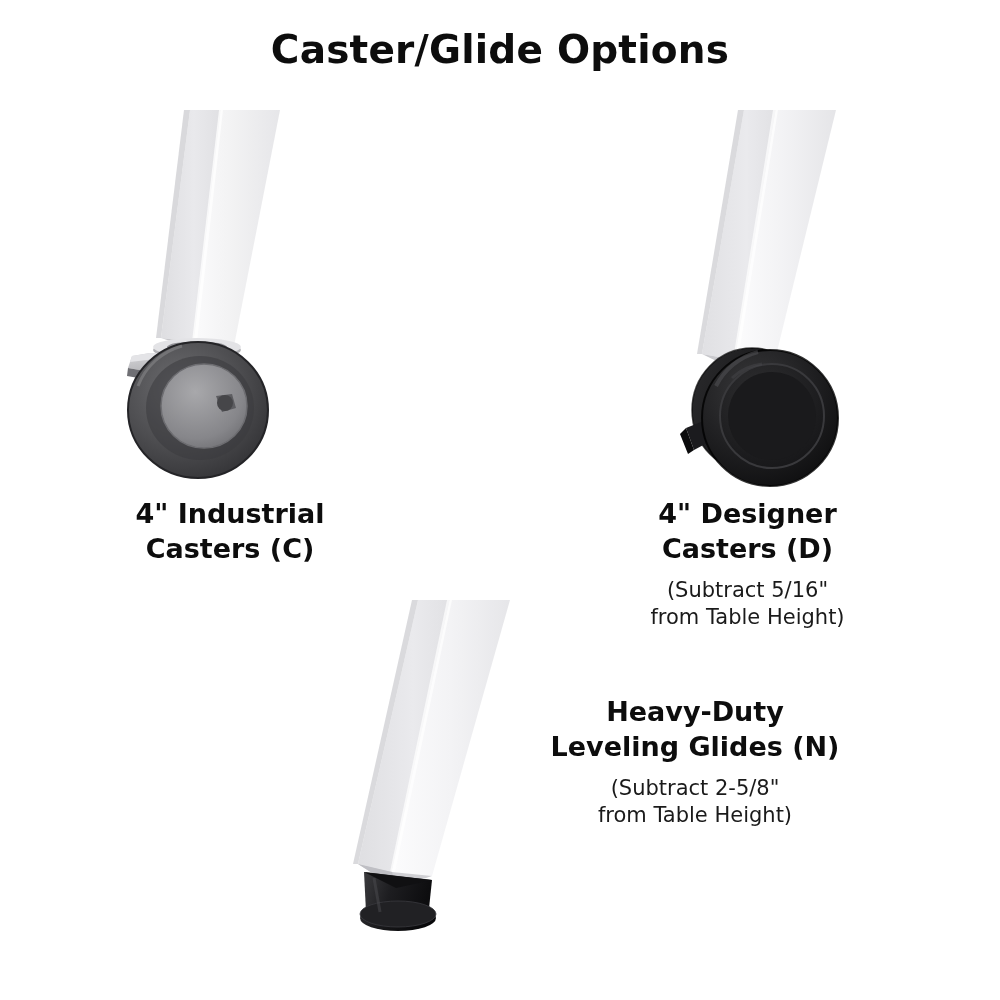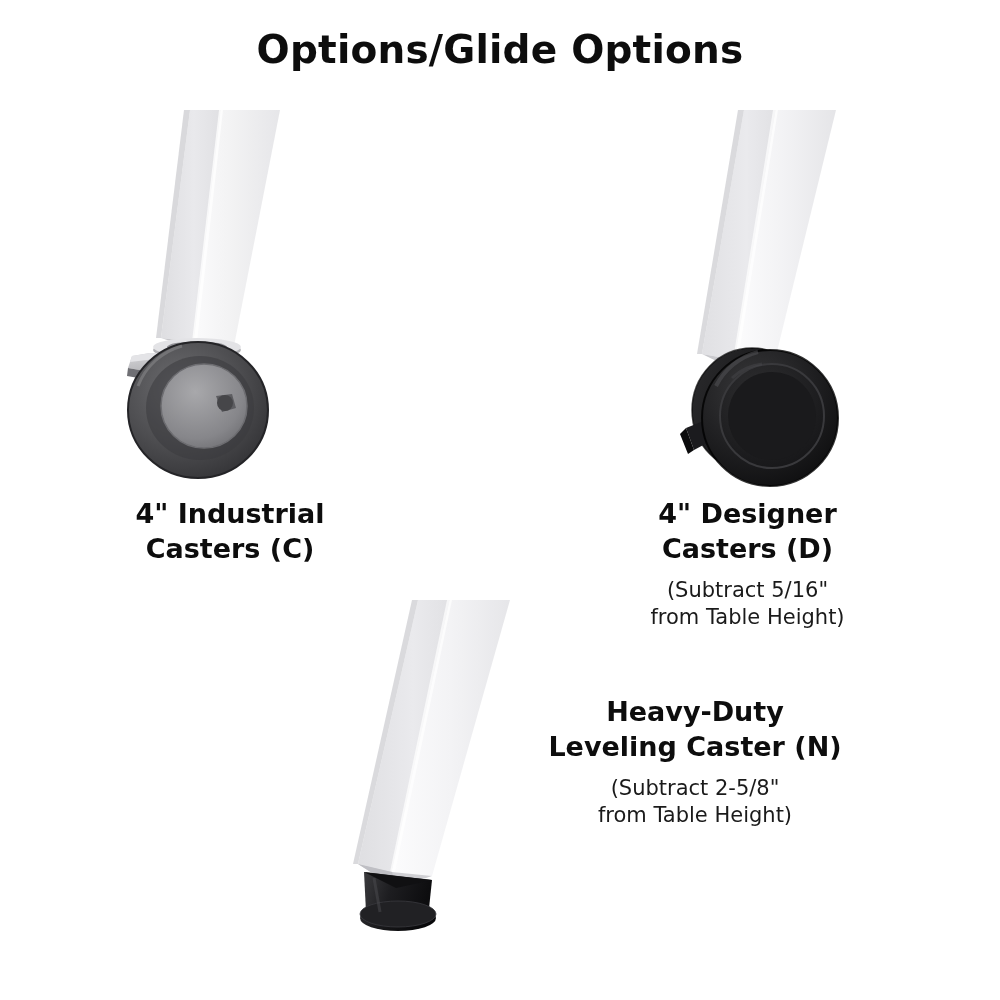--- a/index.html
+++ b/index.html
@@ -67,21 +67,21 @@
 
   #cap-industrial { left: 45px;  top: 496px; width: 370px; }
   #cap-designer   { left: 560px; top: 496px; width: 375px; }
   #cap-glide      { left: 495px; top: 694px; width: 400px; }
 </style>
 </head>
 <body>
 
 <div id="page">
 
-  <div class="page-title">Options/Glide Options</div>
+  <div class="page-title">Caster/Glide Options</div>
 
   <div class="figure" id="fig-industrial">
     <svg viewBox="0 0 240 370" width="240" height="370">
       <defs>
         <linearGradient id="legFaceA" x1="0" y1="0" x2="1" y2="0">
           <stop offset="0%" stop-color="#dedee1"></stop>
           <stop offset="55%" stop-color="#e9e9ec"></stop>
           <stop offset="100%" stop-color="#e0e0e3"></stop>
         </linearGradient>
         <linearGradient id="legFaceB" x1="0" y1="0" x2="1" y2="0">
@@ -278,18 +278,18 @@
         <ellipse cx="78" cy="314" rx="38" ry="13" fill="#212124"></ellipse>
         <ellipse cx="78" cy="314" rx="38" ry="13" fill="none" stroke="#3a3a3e" stroke-width="1" opacity="0.8"></ellipse>
 
         <path d="M 54 278 L 60 312" fill="none" stroke="#4c4c50" stroke-width="3" opacity="0.5"></path>
       </g>
     </svg>
   </div>
 
   <div class="caption" id="cap-glide">
     <div class="cap-title">Heavy-Duty
-Leveling Caster (N)</div>
+Leveling Glides (N)</div>
     <div class="cap-note">(Subtract 2-5/8"
 from Table Height)</div>
   </div>
 
 </div>
 
 </body></html>

